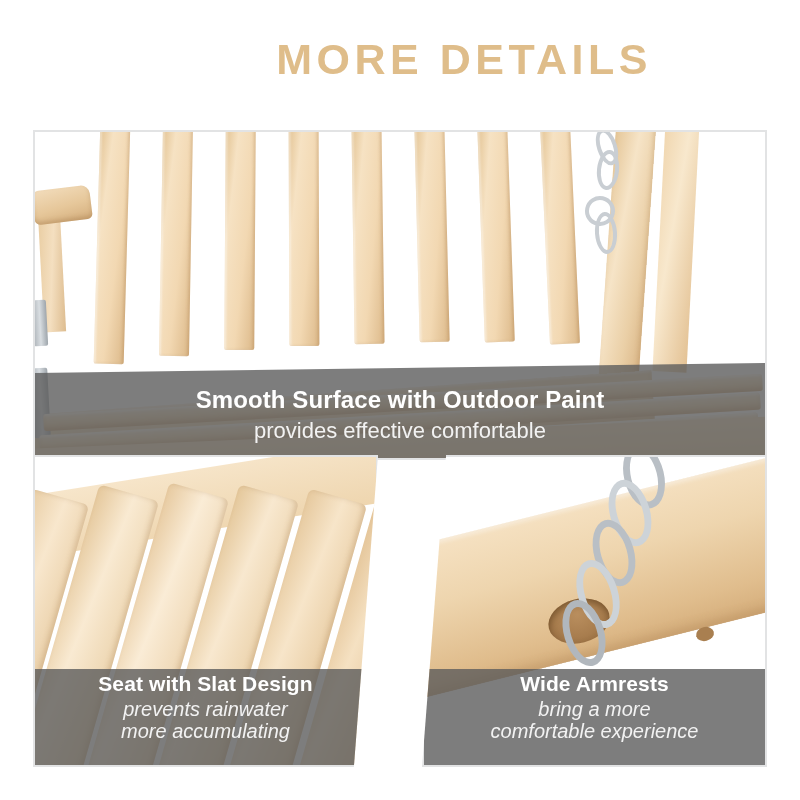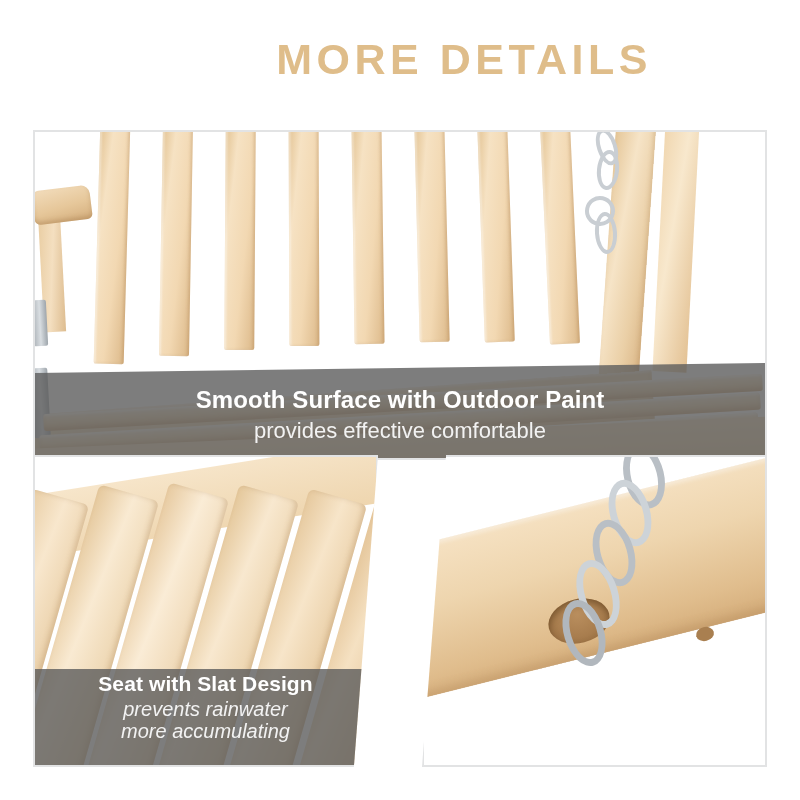--- a/index.html
+++ b/index.html
@@ -209,16 +209,23 @@
       <div style="position:absolute;left:272px;top:170px;width:18px;height:14px;
                   background:radial-gradient(ellipse,#b08košt 0%,#a97f50 60%,#8c6439 100%);
                   background-color:#a97f50;border-radius:50%;transform:rotate(-14deg);"></div>
 
       <div class="chain-link" style="left:200px; top:-14px; width:26px; height:52px; border-width:7px; border-color:#b9bfc5; transform:rotate(-14deg);"></div>
       <div class="chain-link" style="left:186px; top:22px;  width:26px; height:54px; border-width:7px; border-color:#cdd3d8; transform:rotate(-16deg);"></div>
       <div class="chain-link" style="left:170px; top:62px;  width:26px; height:54px; border-width:7px; border-color:#b9bfc5; transform:rotate(-16deg);"></div>
       <div class="chain-link" style="left:154px; top:102px; width:26px; height:56px; border-width:7px; border-color:#cdd3d8; transform:rotate(-17deg);"></div>
       <div class="chain-link" style="left:140px; top:142px; width:26px; height:54px; border-width:7px; border-color:#b1b7bd; transform:rotate(-17deg);"></div>
 
+      <div class="caption cap-bottom">
+        <div class="cap-title">Wide Armrests</div>
+        <div class="cap-sub">
+          <span>bring a more</span>
+          <span>comfortable experience</span>
+        </div>
+      </div>
     </div>
   </div>
 
 </div>
 
 </body></html>

